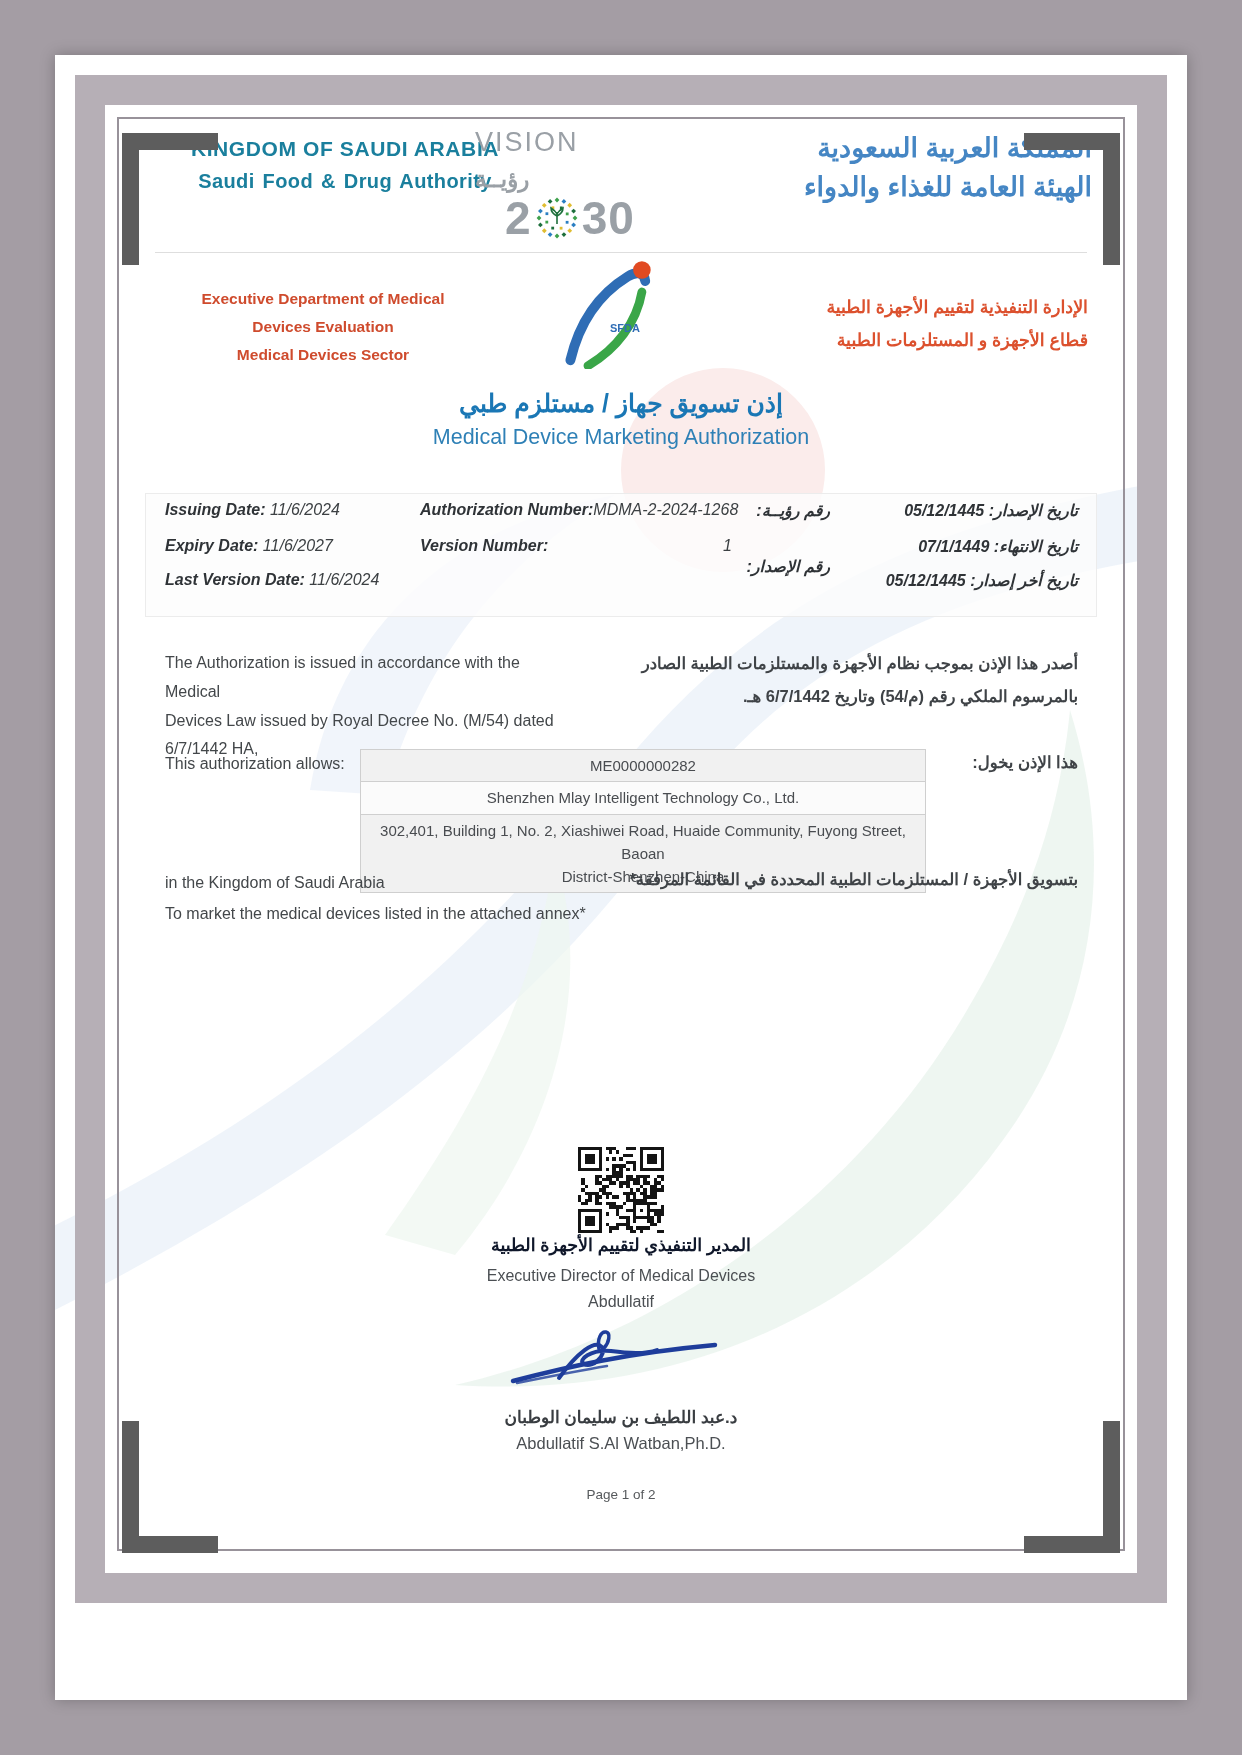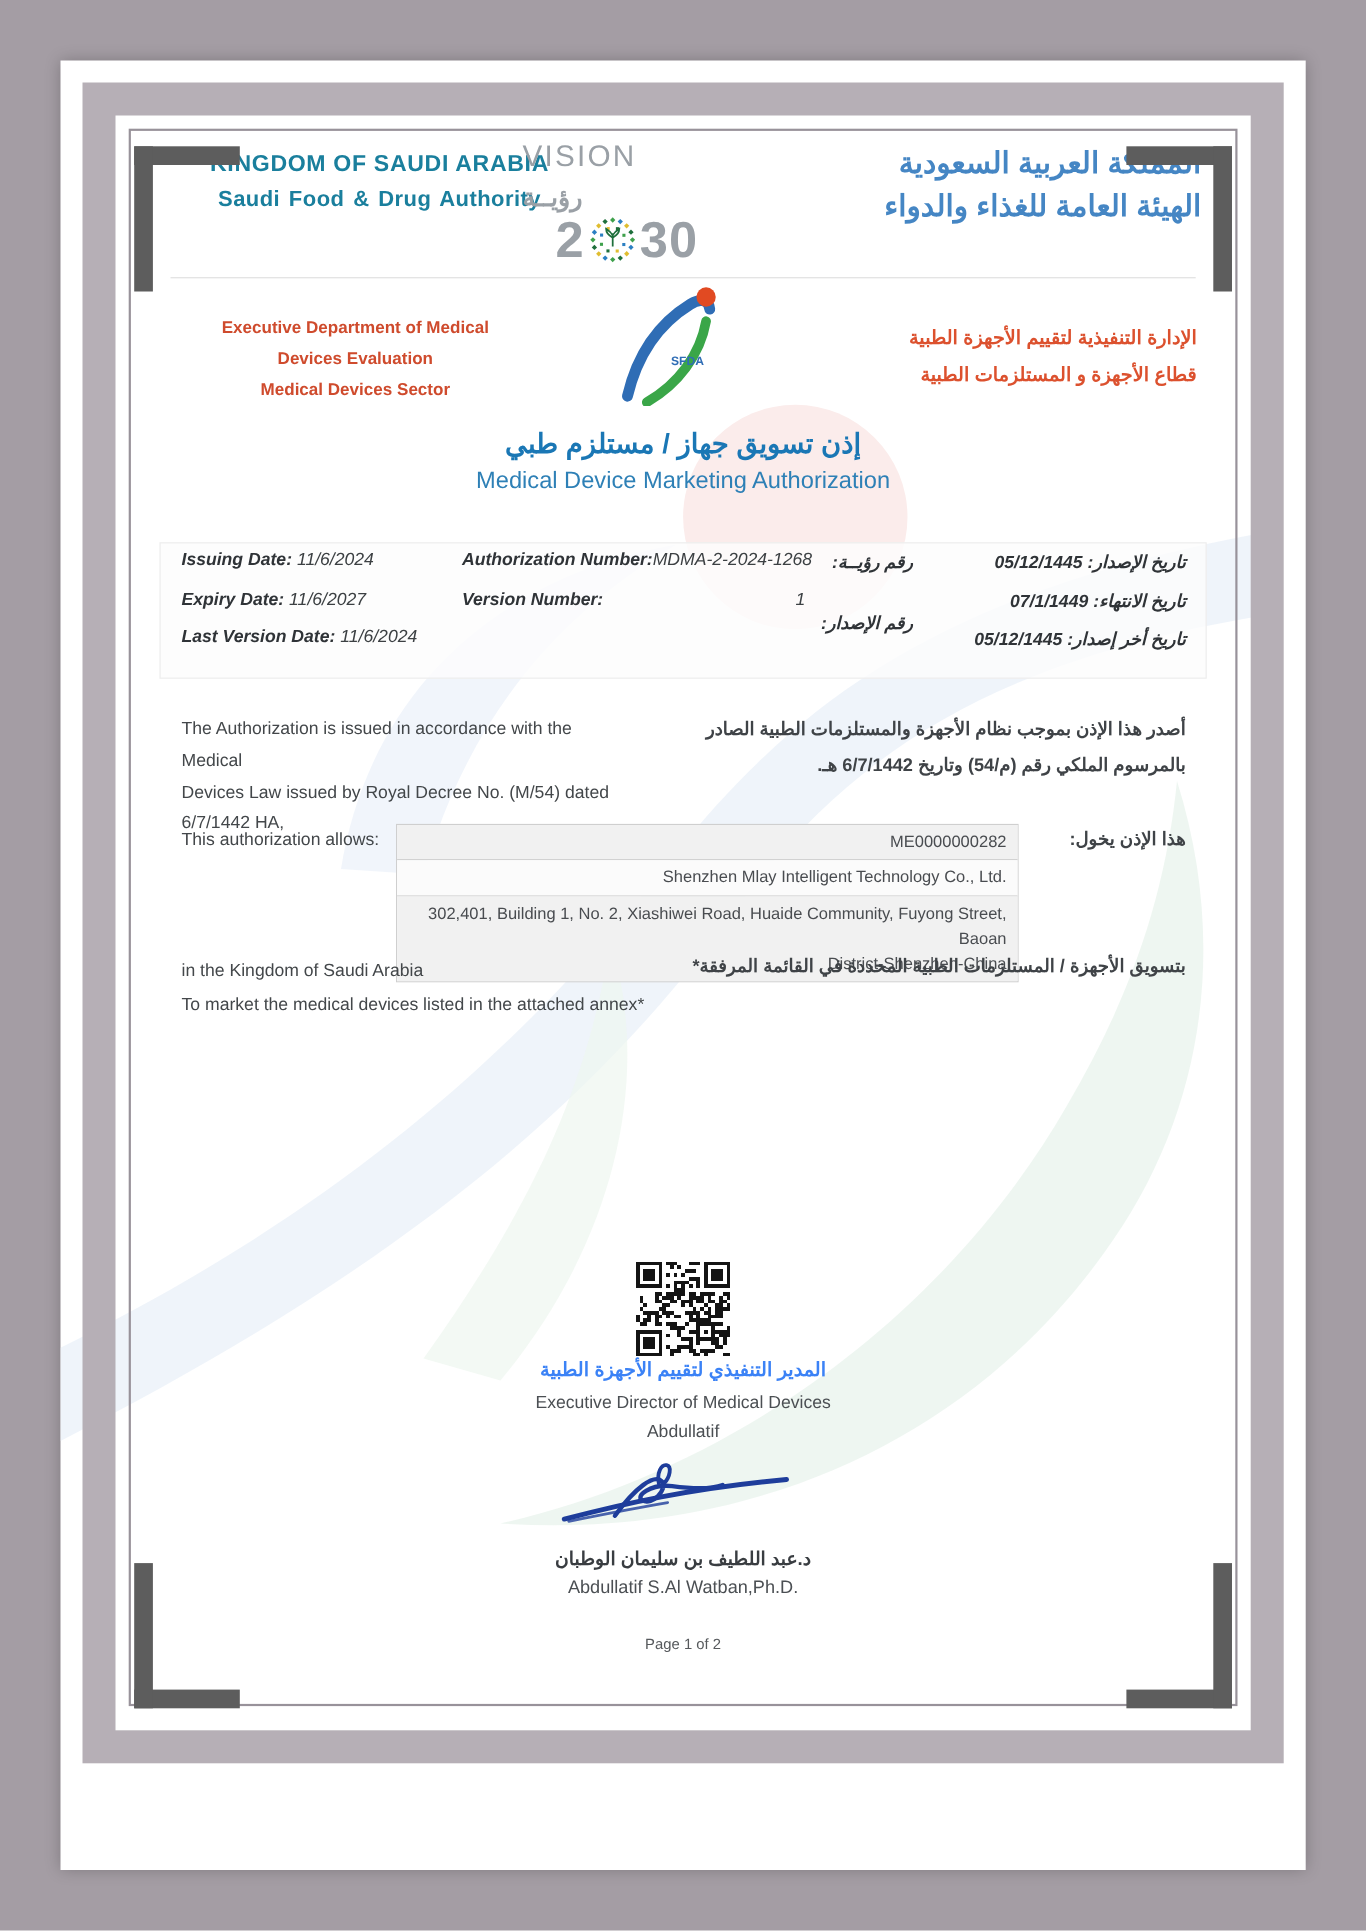--- a/index.html
+++ b/index.html
@@ -66,34 +66,34 @@
   .legal-en { position:absolute; left:110px; top:594px; width:400px; font-size:16px;
               color:#43474a; line-height:1.8; }
   .legal-ar { position:absolute; right:109px; top:592px; width:470px; text-align:right; direction:rtl;
               font-size:16.5px; font-weight:bold; color:#3f4347; line-height:2.0; }
 
   .allows-en { position:absolute; left:110px; top:700px; font-size:16px; color:#43474a; }
   .allows-ar { position:absolute; right:109px; top:698px; direction:rtl; font-size:16.5px;
                font-weight:bold; color:#3f4347; }
 
   .combox { position:absolute; left:305px; top:694px; width:566px; border:1px solid #cfcfcf; }
-  .combox .r { border-bottom:1px solid #cfcfcf; text-align:right; font-size:15px; color:#494c50;
+  .combox .r { border-bottom:1px solid #cfcfcf; text-align:center; font-size:15px; color:#494c50;
                padding:4px 10px; line-height:1.55; }
   .combox .r:last-child { border-bottom:none; }
   .combox .g { background:#f1f1f1; }
   .combox .w { background:#fbfbfb; }
 
   .market-en { position:absolute; left:110px; top:812px; font-size:16px; color:#43474a; line-height:1.95; }
   .market-ar { position:absolute; right:109px; top:808px; direction:rtl; text-align:center;
                font-size:16.5px; font-weight:bold; color:#3f4347; line-height:2.05; }
 
   
   .qr { position:absolute; left:523px; top:1092px; width:86px; height:86px; }
   .director { position:absolute; left:0; top:1180px; width:100%; text-align:center; }
-  .director .ar { direction:rtl; font-size:17.5px; font-weight:bold; color:#3b82f6; }
+  .director .ar { direction:rtl; font-size:17.5px; font-weight:bold; color:#0f172a; }
   .director .en { font-size:16px; color:#4b4f53; line-height:1.65; margin-top:7px; }
   .sig { position:absolute; left:452px; top:1268px; width:215px; height:72px; }
   .signame { position:absolute; left:0; top:1352px; width:100%; text-align:center; }
   .signame .ar { direction:rtl; font-size:17px; font-weight:bold; color:#393d41; }
   .signame .en { font-size:16.5px; color:#4b4f53; margin-top:6px; }
 
   .footer { position:absolute; left:0; top:1432px; width:100%; text-align:center;
             font-size:13.5px; color:#56595c; }
 </style>
 </head>

